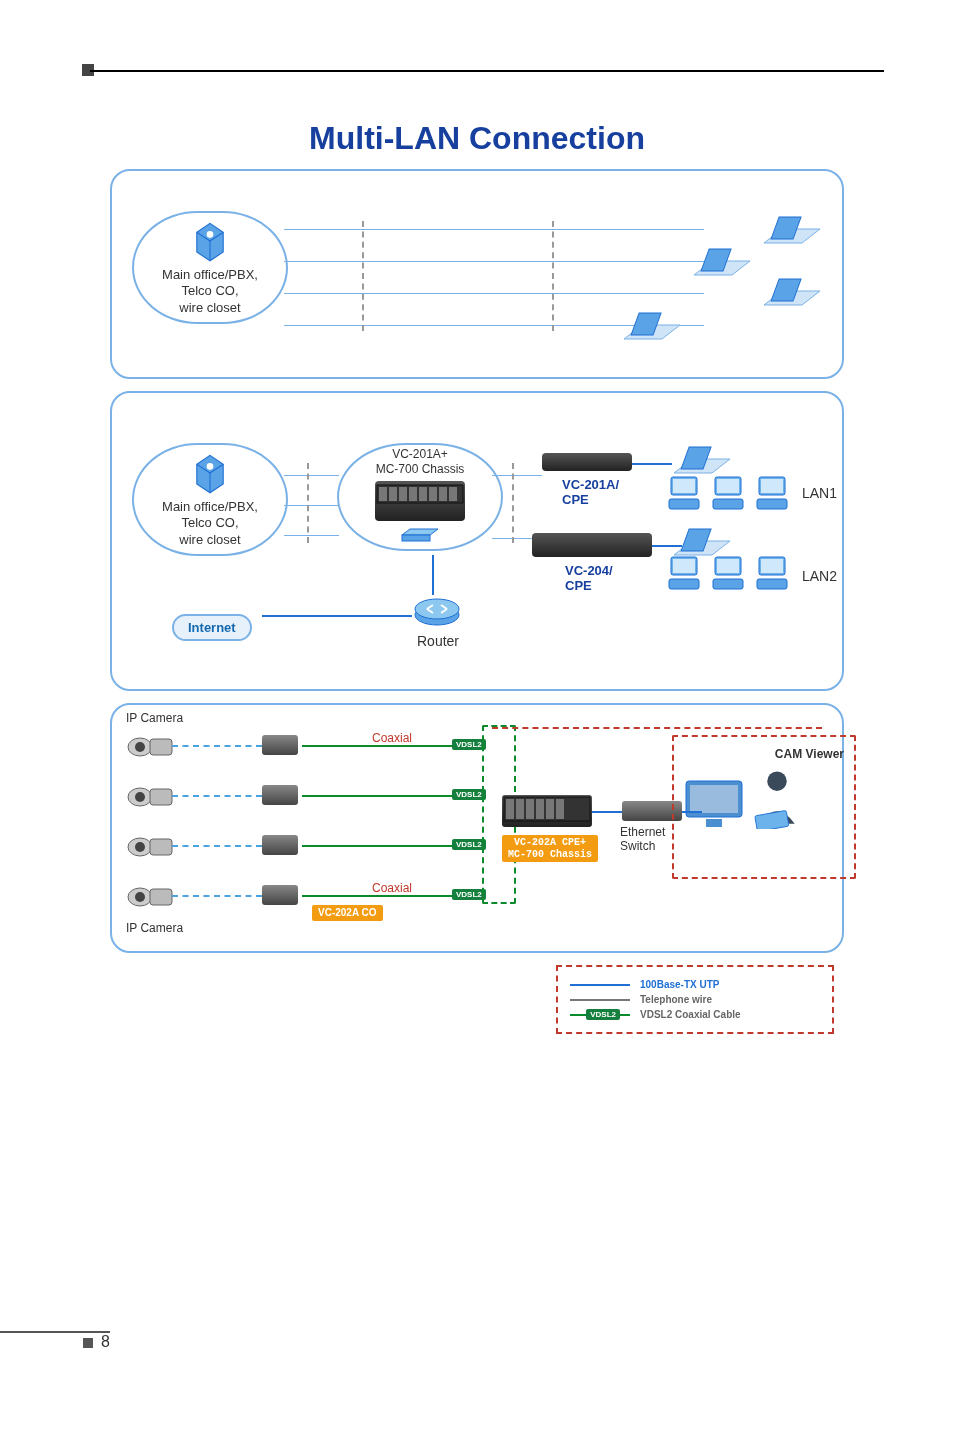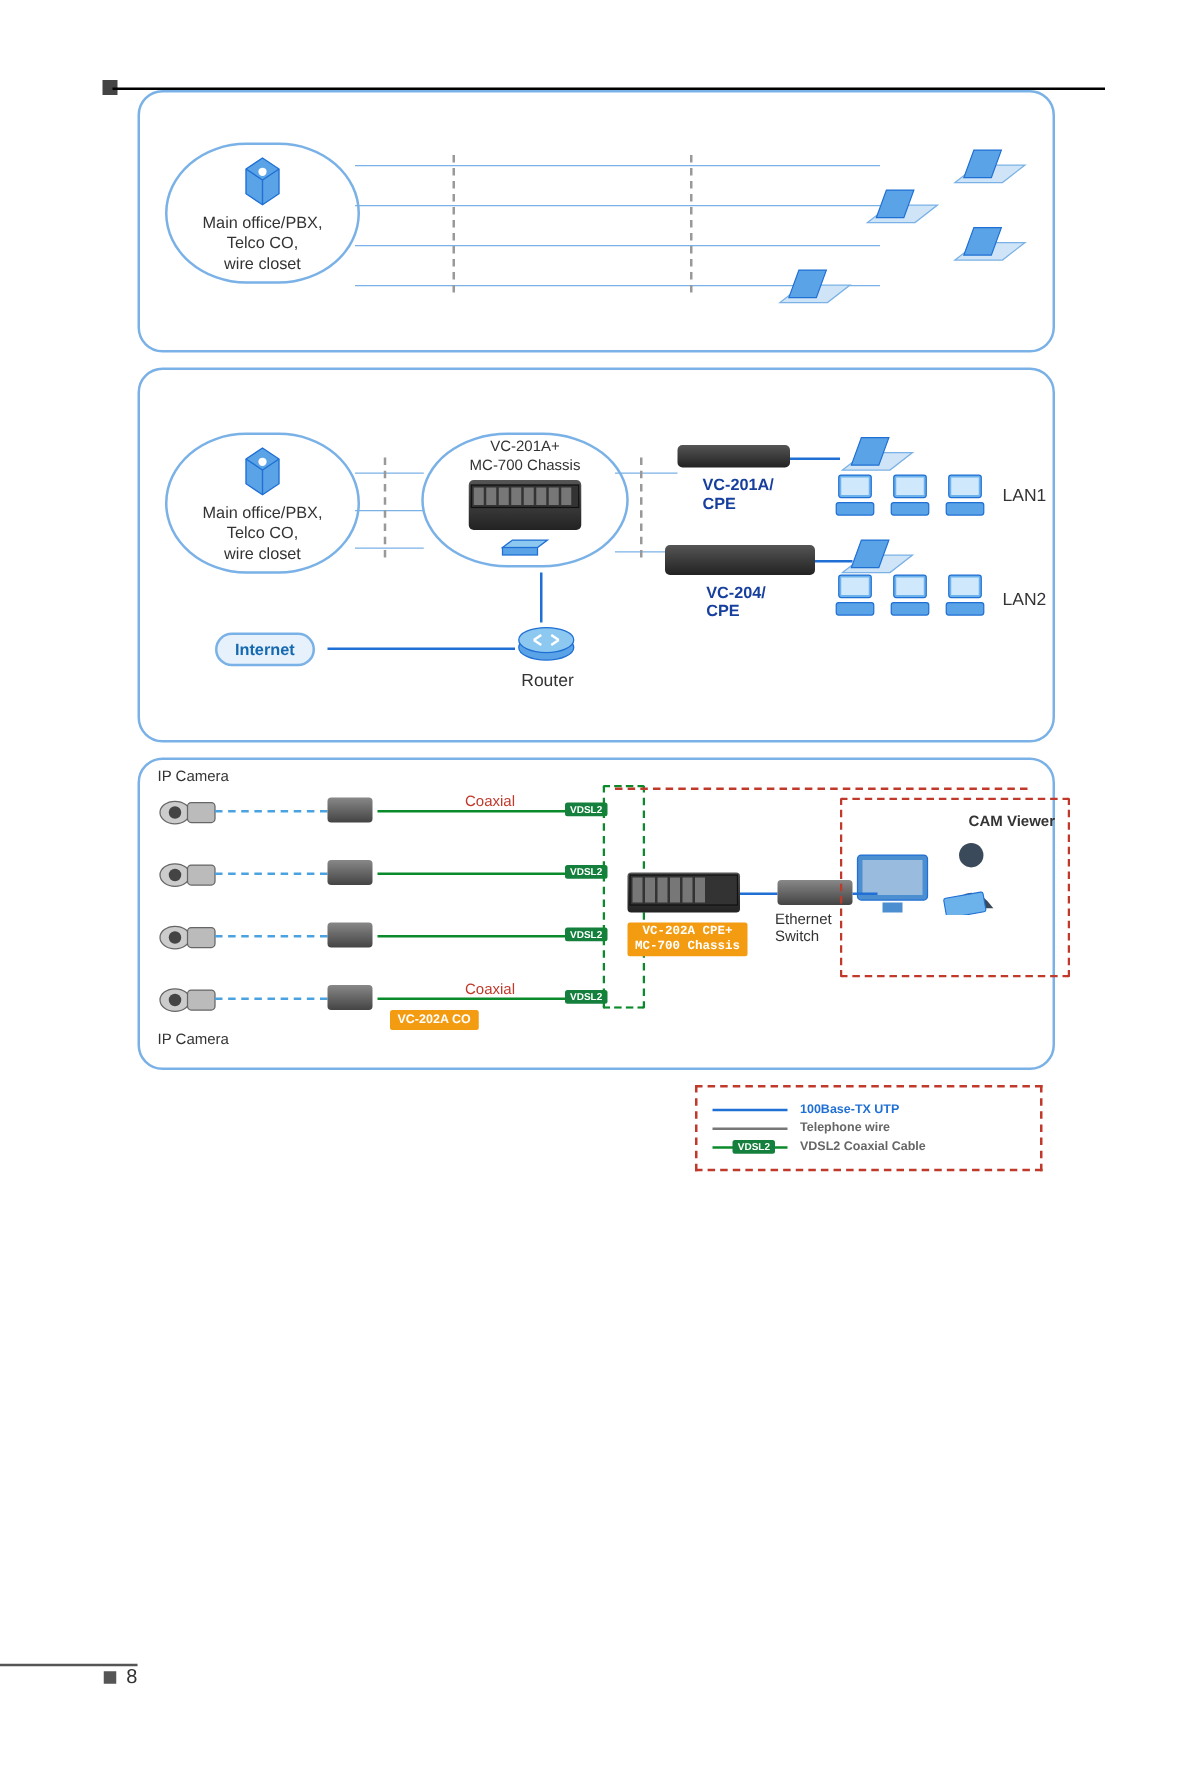--- a/index.html
+++ b/index.html
@@ -118,20 +118,21 @@
   }
   .cloud {
     border: 2px solid #7ab1e6;
     border-radius: 14px;
     padding: 4px 14px;
     color: #1569b0;
     font-weight: bold;
     background: #e6f1fb;
     display: inline-block;
     font-size: 13px;
+    margin-top: 11px;
   }
   .dashbox {
     border: 2px dashed #c0392b;
     padding: 10px;
     border-radius: 2px;
   }
   .dashbox-green {
     border: 2px dashed #0b8a2b;
     border-radius: 2px;
   }
@@ -193,20 +194,21 @@
     border-top: 2px solid #0b8a2b;
   }
 </style>
 </head>
 <body>
 
 <div class="page">
   <div class="top-square"></div>
   <div class="top-rule"></div>
 
+  <h1 class="title">Multi-LAN Connection</h1>
 
   <div class="panel" style="height: 210px;">
 
     <div class="oval" style="left: 20px; top: 40px; width: 140px;">
       <span class="cube-icon">
         <svg viewBox="0 0 40 40">
             <polygon points="8,12 20,4 32,12 32,30 20,38 8,30" fill="#5aa3e6" stroke="#1f6fd4"></polygon>
             <polyline points="8,12 20,20 32,12" fill="none" stroke="#1f6fd4"></polyline>
             <line x1="20" y1="20" x2="20" y2="38" stroke="#1f6fd4"></line>
             <circle cx="20" cy="14" r="3" fill="#fff"></circle>

